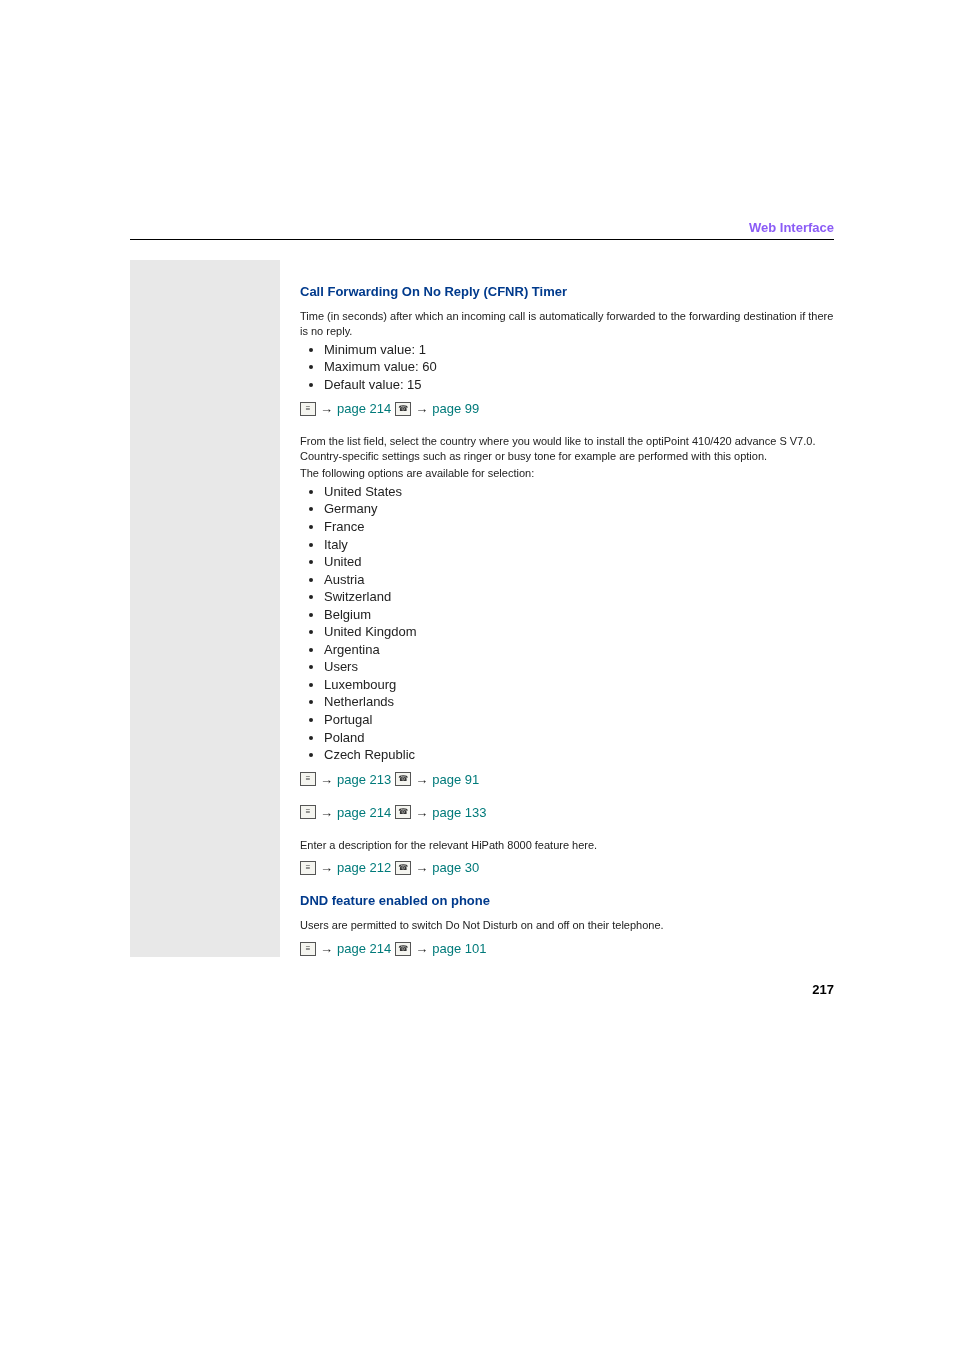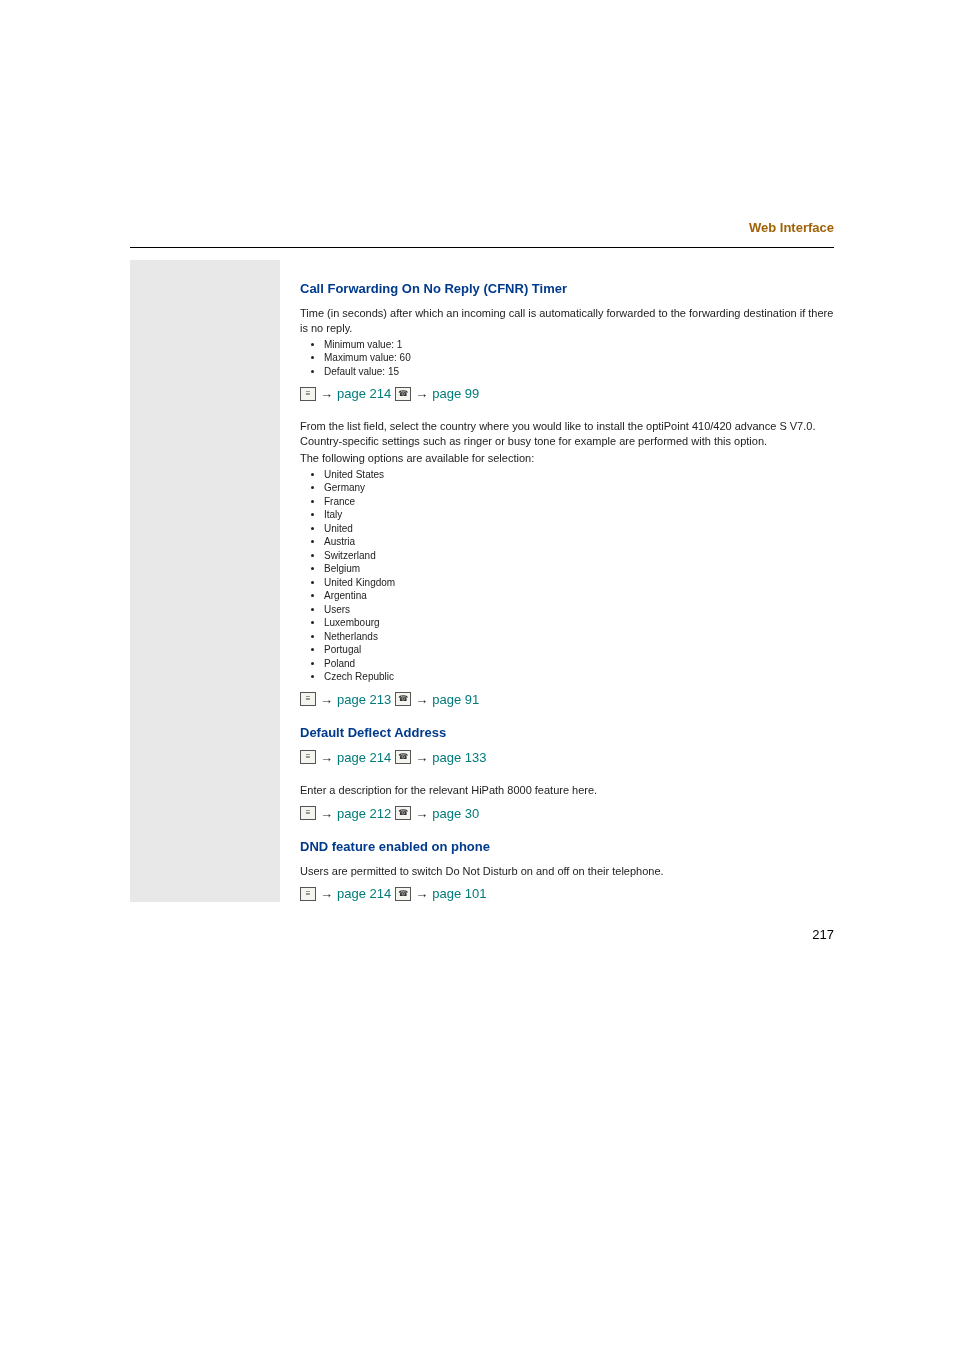--- a/index.html
+++ b/index.html
@@ -8,26 +8,26 @@
     font-family: Arial, Helvetica, sans-serif;
     background: #fff;
     width: 954px;
   }
   .page {
     padding: 220px 120px 60px 130px;
     position: relative;
   }
   .header-area {
     border-bottom: 1.5px solid #000;
-    padding-bottom: 12px;
-    margin-bottom: 33px;
+    padding-bottom: 4px;
+    margin-bottom: 44px;
     text-align: right;
     font-weight: bold;
     font-size: 13px;
-    color: #a16207;
+    color: #8b5cf6;
   }
   .sidebar-strip {
     position: absolute;
     left: 130px;
     top: 260px;
     width: 150px;
     bottom: 100px;
     background: #e8e8e8;
   }
   .content {
@@ -45,21 +45,21 @@
     color: #222;
     line-height: 1.35;
     margin: 0 0 2px 0;
   }
   ul.bullets {
     margin: 0 0 8px 0;
     padding-left: 24px;
     list-style: disc;
   }
   ul.bullets li {
-    font-size: 10px;
+    font-size: 13px;
     color: #222;
     line-height: 1.35;
   }
   .refline {
     font-size: 13px;
     color: #222;
     margin: 8px 0 18px 0;
     display: flex;
     align-items: center;
     gap: 4px;
@@ -78,21 +78,21 @@
     width: 14px;
     height: 12px;
     border: 1px solid #555;
     background: #f5f5f0;
     font-size: 8px;
     line-height: 1;
     color: #333;
   }
   .pgnum {
     text-align: right;
-    font-weight: normal;
+    font-weight: bold;
     font-size: 13px;
     margin-top: 26px;
   }
 </style>
 </head>
 <body>
 
 <div class="page">
   <div class="header-area">
     <span>Web Interface</span>
@@ -140,21 +140,20 @@
     </ul>
     <div class="refline">
       <span class="icon-box">≡</span>
       <span class="arrow">→</span>
       <span class="link">page 213</span>
       <span class="icon-box">☎</span>
       <span class="arrow">→</span>
       <span class="link">page 91</span>
     </div>
 
-    <div class="section-title">Default Deflect Address</div>
     <div class="refline">
       <span class="icon-box">≡</span>
       <span class="arrow">→</span>
       <span class="link">page 214</span>
       <span class="icon-box">☎</span>
       <span class="arrow">→</span>
       <span class="link">page 133</span>
     </div>
 
     <p class="body-text">Enter a description for the relevant HiPath 8000 feature here.</p>

